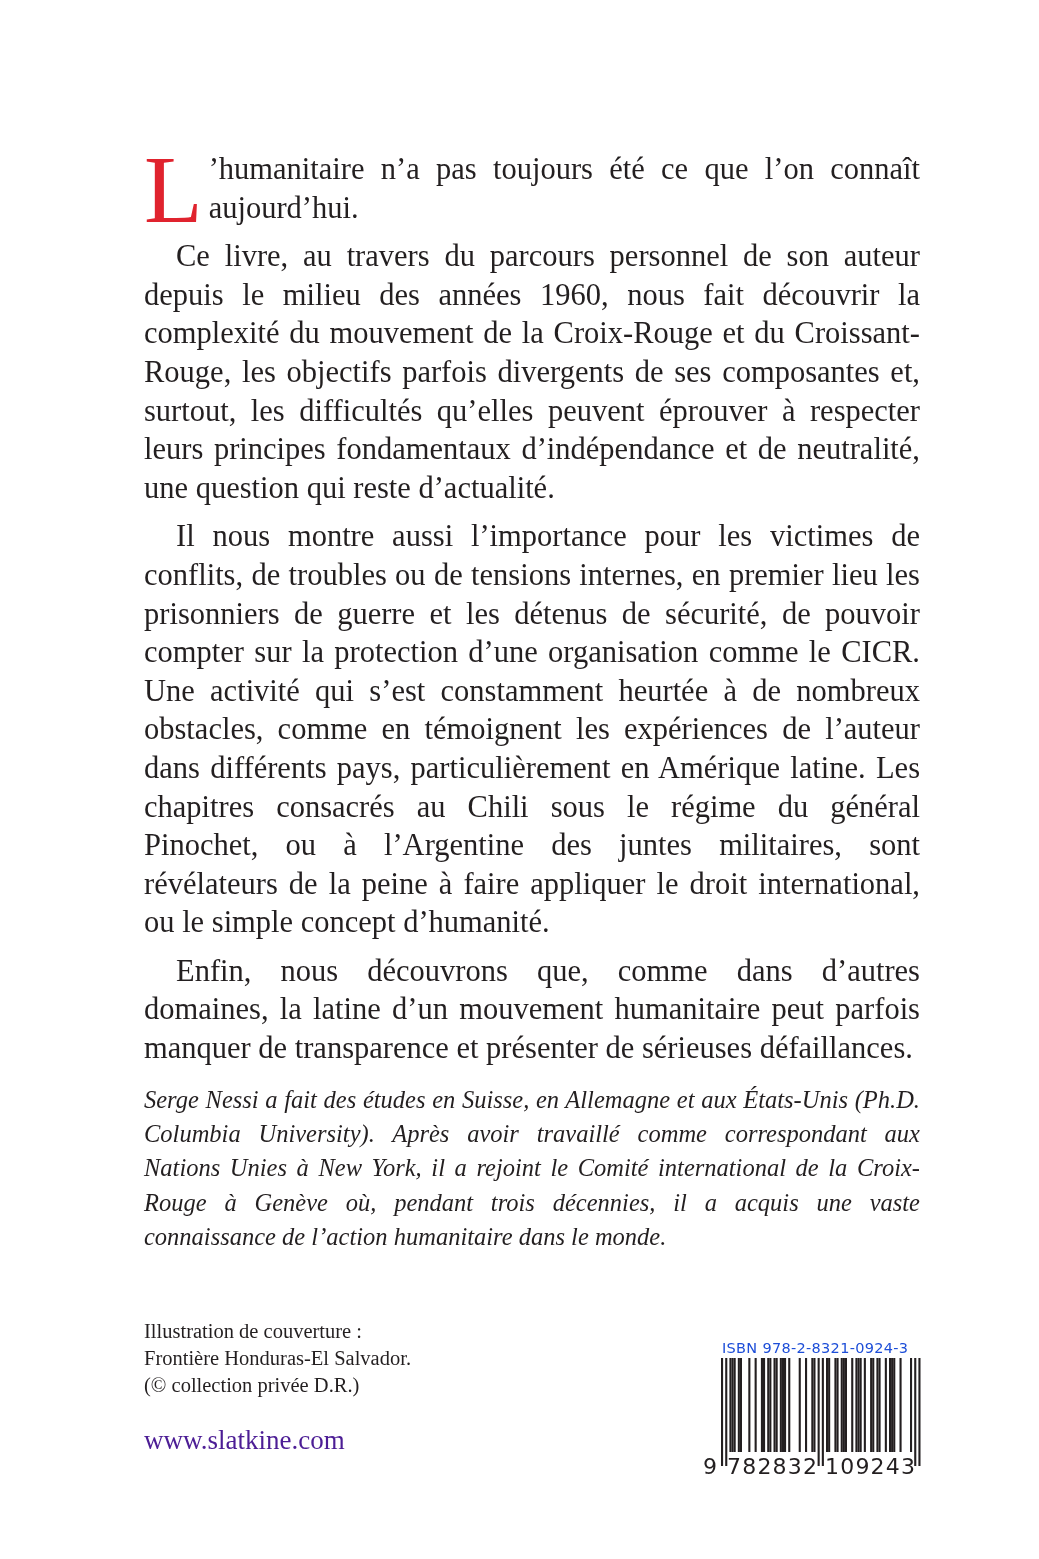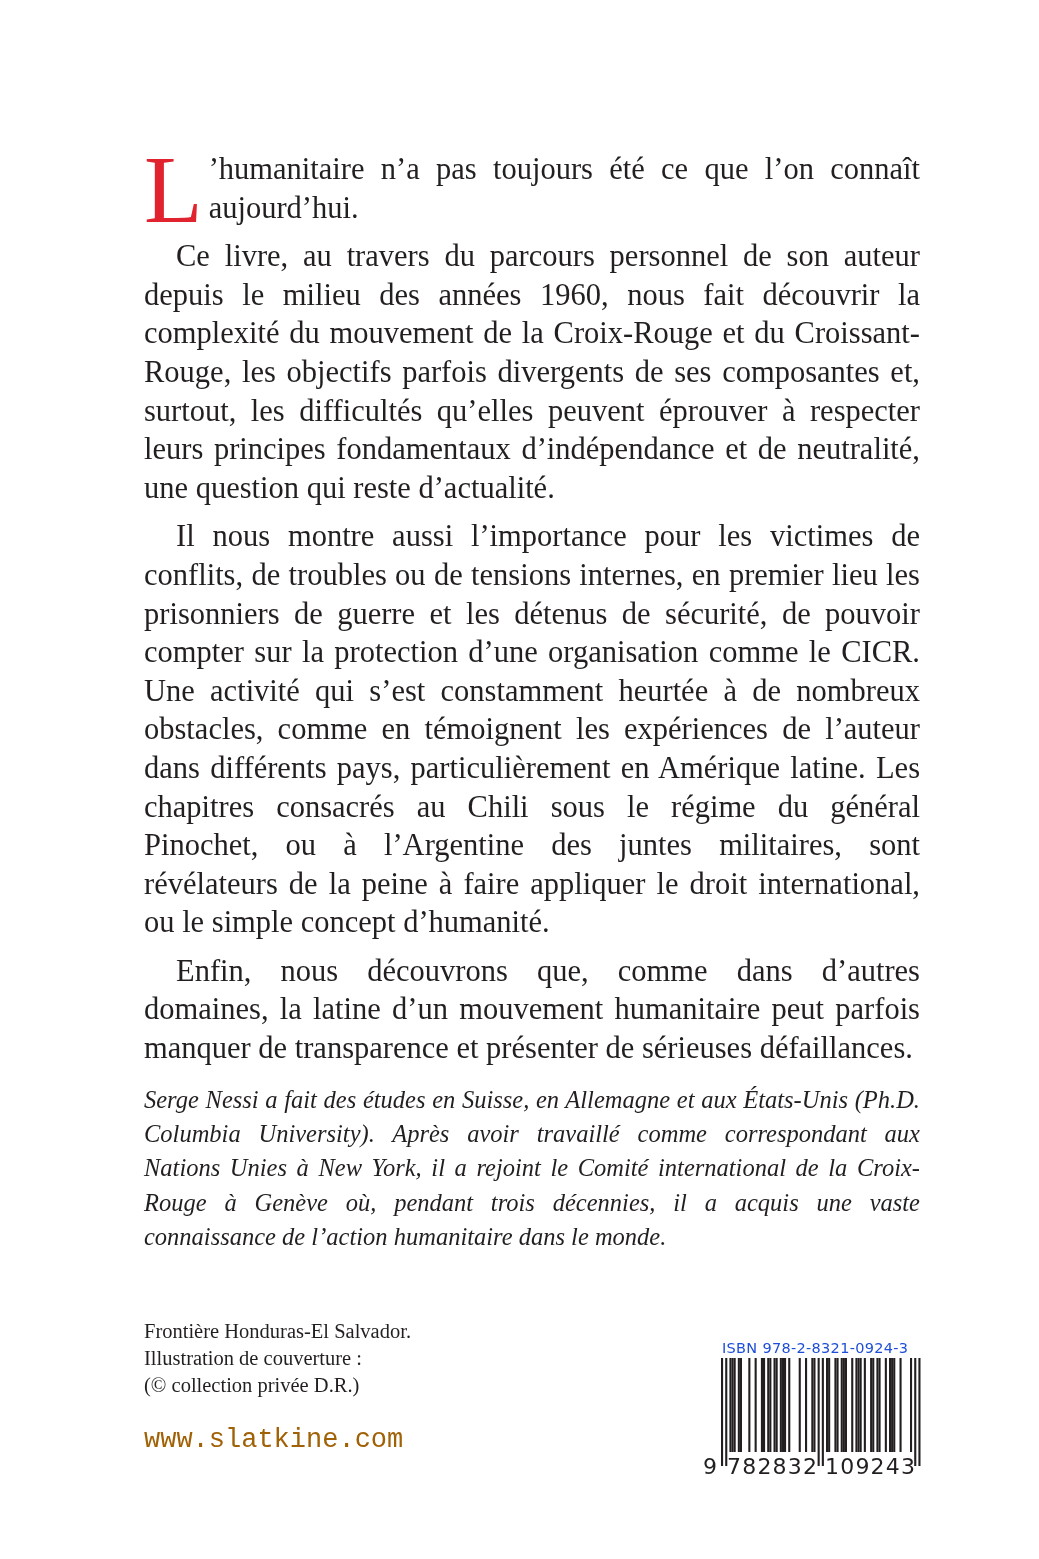--- a/index.html
+++ b/index.html
@@ -12,41 +12,41 @@
   .main p.first { text-indent:0; }
   .dropcap { float:left; color:#e0232e; font-size:96px; line-height:74px;
              margin:3px 6px 0 0; font-family:"Liberation Serif", serif; }
   .bio { position:absolute; left:144px; top:1083px; width:776px;
          font-family:"Liberation Serif", serif; font-style:italic;
          font-size:24.5px; line-height:34.2px; text-align:justify; margin:0; }
   .credits { position:absolute; left:144px; top:1318px; width:420px;
              font-family:"Liberation Serif", serif; font-size:20.5px; line-height:27px; }
   .credits div { white-space:nowrap; }
   .website { position:absolute; left:144px; top:1425px;
-             font-family:Liberation Mono, monospace; font-size:27px; color:#a16207; }
+             font-family:Liberation Serif, serif; font-size:27px; color:#4c1d95; }
   .isbn { position:absolute; left:722px; top:1340px; width:205px;
           font-family:"DejaVu Sans", sans-serif; font-size:14.5px; color:#1d4ed8;
           letter-spacing:0.3px; white-space:nowrap; }
   .barcode { position:absolute; left:703px; top:1358px; width:225px; height:120px; }
 </style>
 </head>
 <body>
 
 <div class="main">
   <p class="first"><span class="dropcap">L</span><span>’humanitaire n’a pas toujours été ce que l’on connaît aujourd’hui.</span></p>
   <p>Ce livre, au travers du parcours personnel de son auteur depuis le milieu des années 1960, nous fait découvrir la complexité du mouvement de la Croix-Rouge et du Croissant-Rouge, les objectifs parfois divergents de ses composantes et, surtout, les difficultés qu’elles peuvent éprouver à respecter leurs principes fondamentaux d’indépendance et de neutralité, une question qui reste d’actualité.</p>
   <p>Il nous montre aussi l’importance pour les victimes de conflits, de troubles ou de tensions internes, en premier lieu les prisonniers de guerre et les détenus de sécurité, de pouvoir compter sur la protection d’une organisation comme le CICR. Une activité qui s’est constamment heurtée à de nombreux obstacles, comme en témoignent les expériences de l’auteur dans différents pays, particulièrement en Amérique latine. Les chapitres consacrés au Chili sous le régime du général Pinochet, ou à l’Argentine des juntes militaires, sont révélateurs de la peine à faire appliquer le droit international, ou le simple concept d’humanité.</p>
   <p>Enfin, nous découvrons que, comme dans d’autres domaines, la latine d’un mouvement humanitaire peut parfois manquer de transparence et présenter de sérieuses défaillances.</p>
 </div>
 
 <p class="bio">Serge Nessi a fait des études en Suisse, en Allemagne et aux États-Unis (Ph.D. Columbia University). Après avoir travaillé comme correspondant aux Nations Unies à New York, il a rejoint le Comité international de la Croix-Rouge à Genève où, pendant trois décennies, il a acquis une vaste connaissance de l’action humanitaire dans le monde.</p>
 
 <div class="credits">
+  <div>Illustration de couverture :</div>
   <div>Frontière Honduras-El Salvador.</div>
-  <div>Illustration de couverture :</div>
   <div>(© collection privée D.R.)</div>
 </div>
 
 <div class="website">www.slatkine.com</div>
 
 <div class="isbn">ISBN  978-2-8321-0924-3</div>
 
 <svg class="barcode" viewBox="0 0 225 120" xmlns="http://www.w3.org/2000/svg">
   <g id="bars">
       <rect x="18" y="0" width="2.1" height="108" fill="#231f20"></rect>

